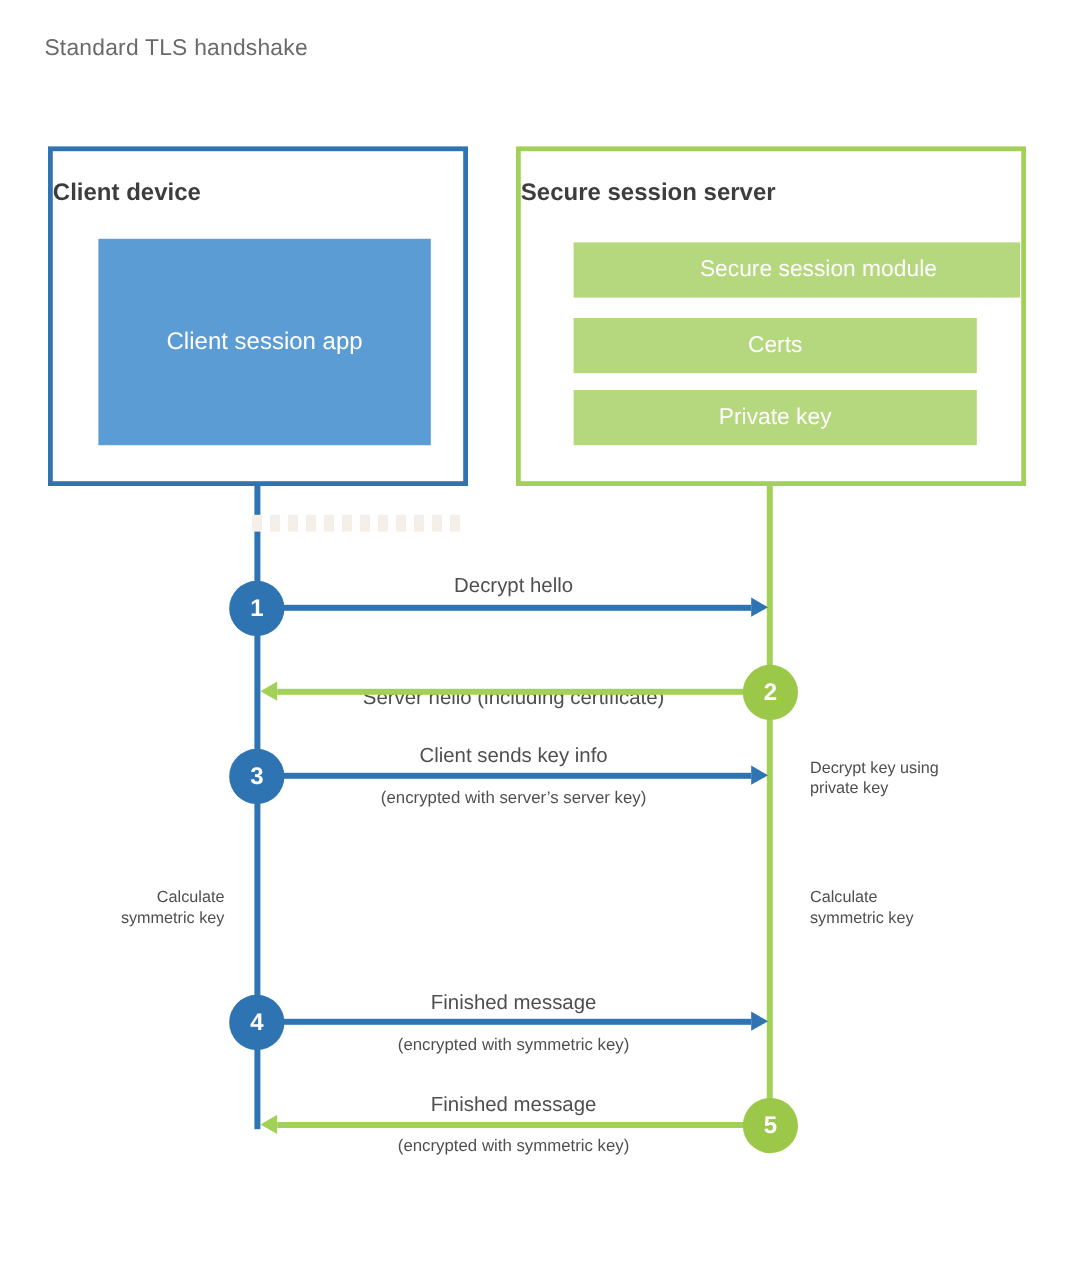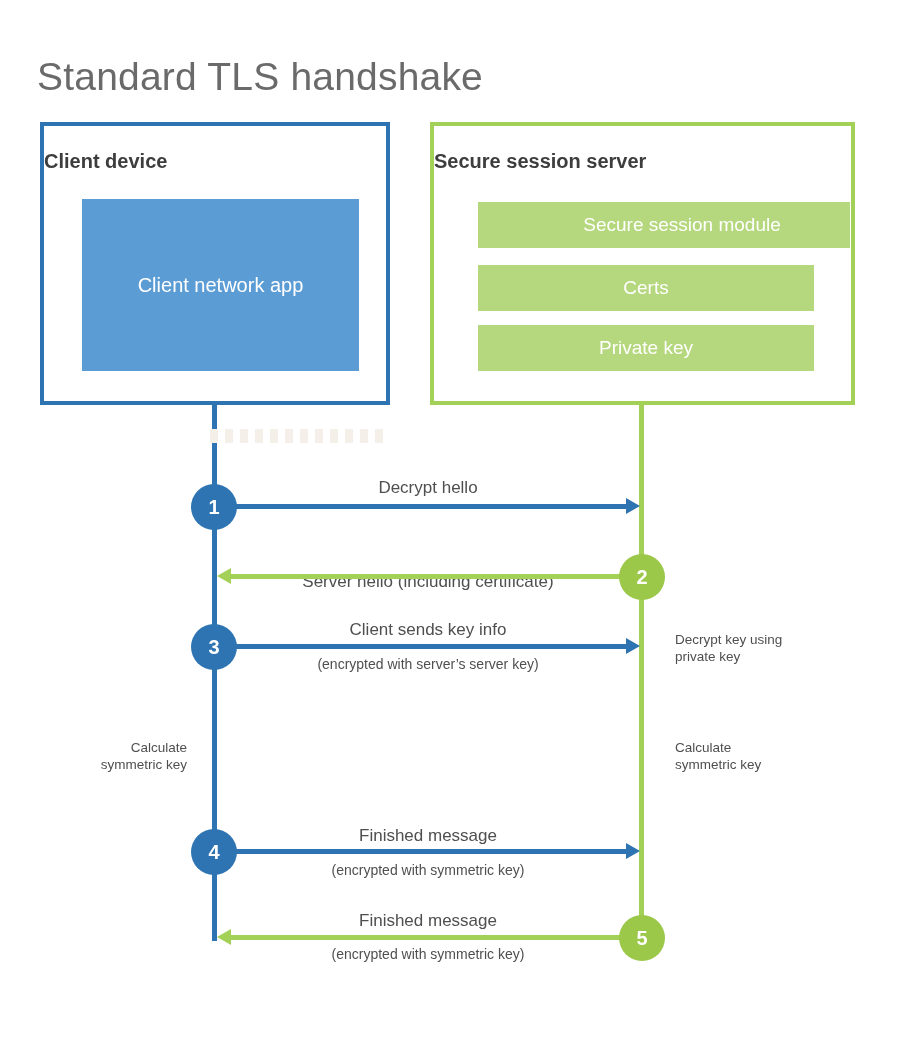--- a/index.html
+++ b/index.html
@@ -9,21 +9,21 @@
     --green-fill:#b5d77d;
     --green-circle:#9bc849;
     --label:#4f4f4f;
     --title:#6a6a6a;
     --box-title:#3d3d3d;
   }
   html,body{margin:0;padding:0;background:#ffffff;}
   body{font-family:"Liberation Sans","DejaVu Sans",sans-serif;}
   .canvas{position:relative;width:900px;height:1058px;background:#ffffff;overflow:hidden;}
 
-  .diagram-title{position:absolute;left:37px;top:30px;font-size:39px;font-weight:300;color:var(--title);letter-spacing:0.2px;margin-top:25px;}
+  .diagram-title{position:absolute;left:37px;top:30px;font-size:19px;font-weight:300;color:var(--title);letter-spacing:0.2px;}
 
   
   .entity-box{position:absolute;top:122px;height:283px;background:#ffffff;box-sizing:border-box;}
   .client-box{left:40px;width:350px;border:4px solid var(--blue);}
   .server-box{left:430px;width:425px;border:4px solid var(--green);}
   .box-title{position:absolute;left:0;top:24px;width:100%;font-size:20px;font-weight:bold;color:var(--box-title);}
 
   .client-app{position:absolute;left:38px;top:73px;width:277px;height:172px;background:var(--blue-fill);
     display:flex;align-items:center;justify-content:center;text-align:center;color:#ffffff;font-size:20px;line-height:1.45;}
   .client-app span{display:inline-block;max-width:180px;}
@@ -70,21 +70,21 @@
 </head>
 <body>
 
 <div class="canvas">
 
   <div class="diagram-title">Standard TLS handshake</div>
 
   <div class="entity-box client-box">
     <div class="box-title">Client device</div>
     <div class="client-app">
-      <span>Client network app</span>
+      <span>Client session app</span>
     </div>
   </div>
 
   <div class="entity-box server-box">
     <div class="box-title">Secure session server</div>
     <div class="module-bar bar-1">Secure session module</div>
     <div class="module-bar bar-2">Certs</div>
     <div class="module-bar bar-3">Private key</div>
   </div>
 

